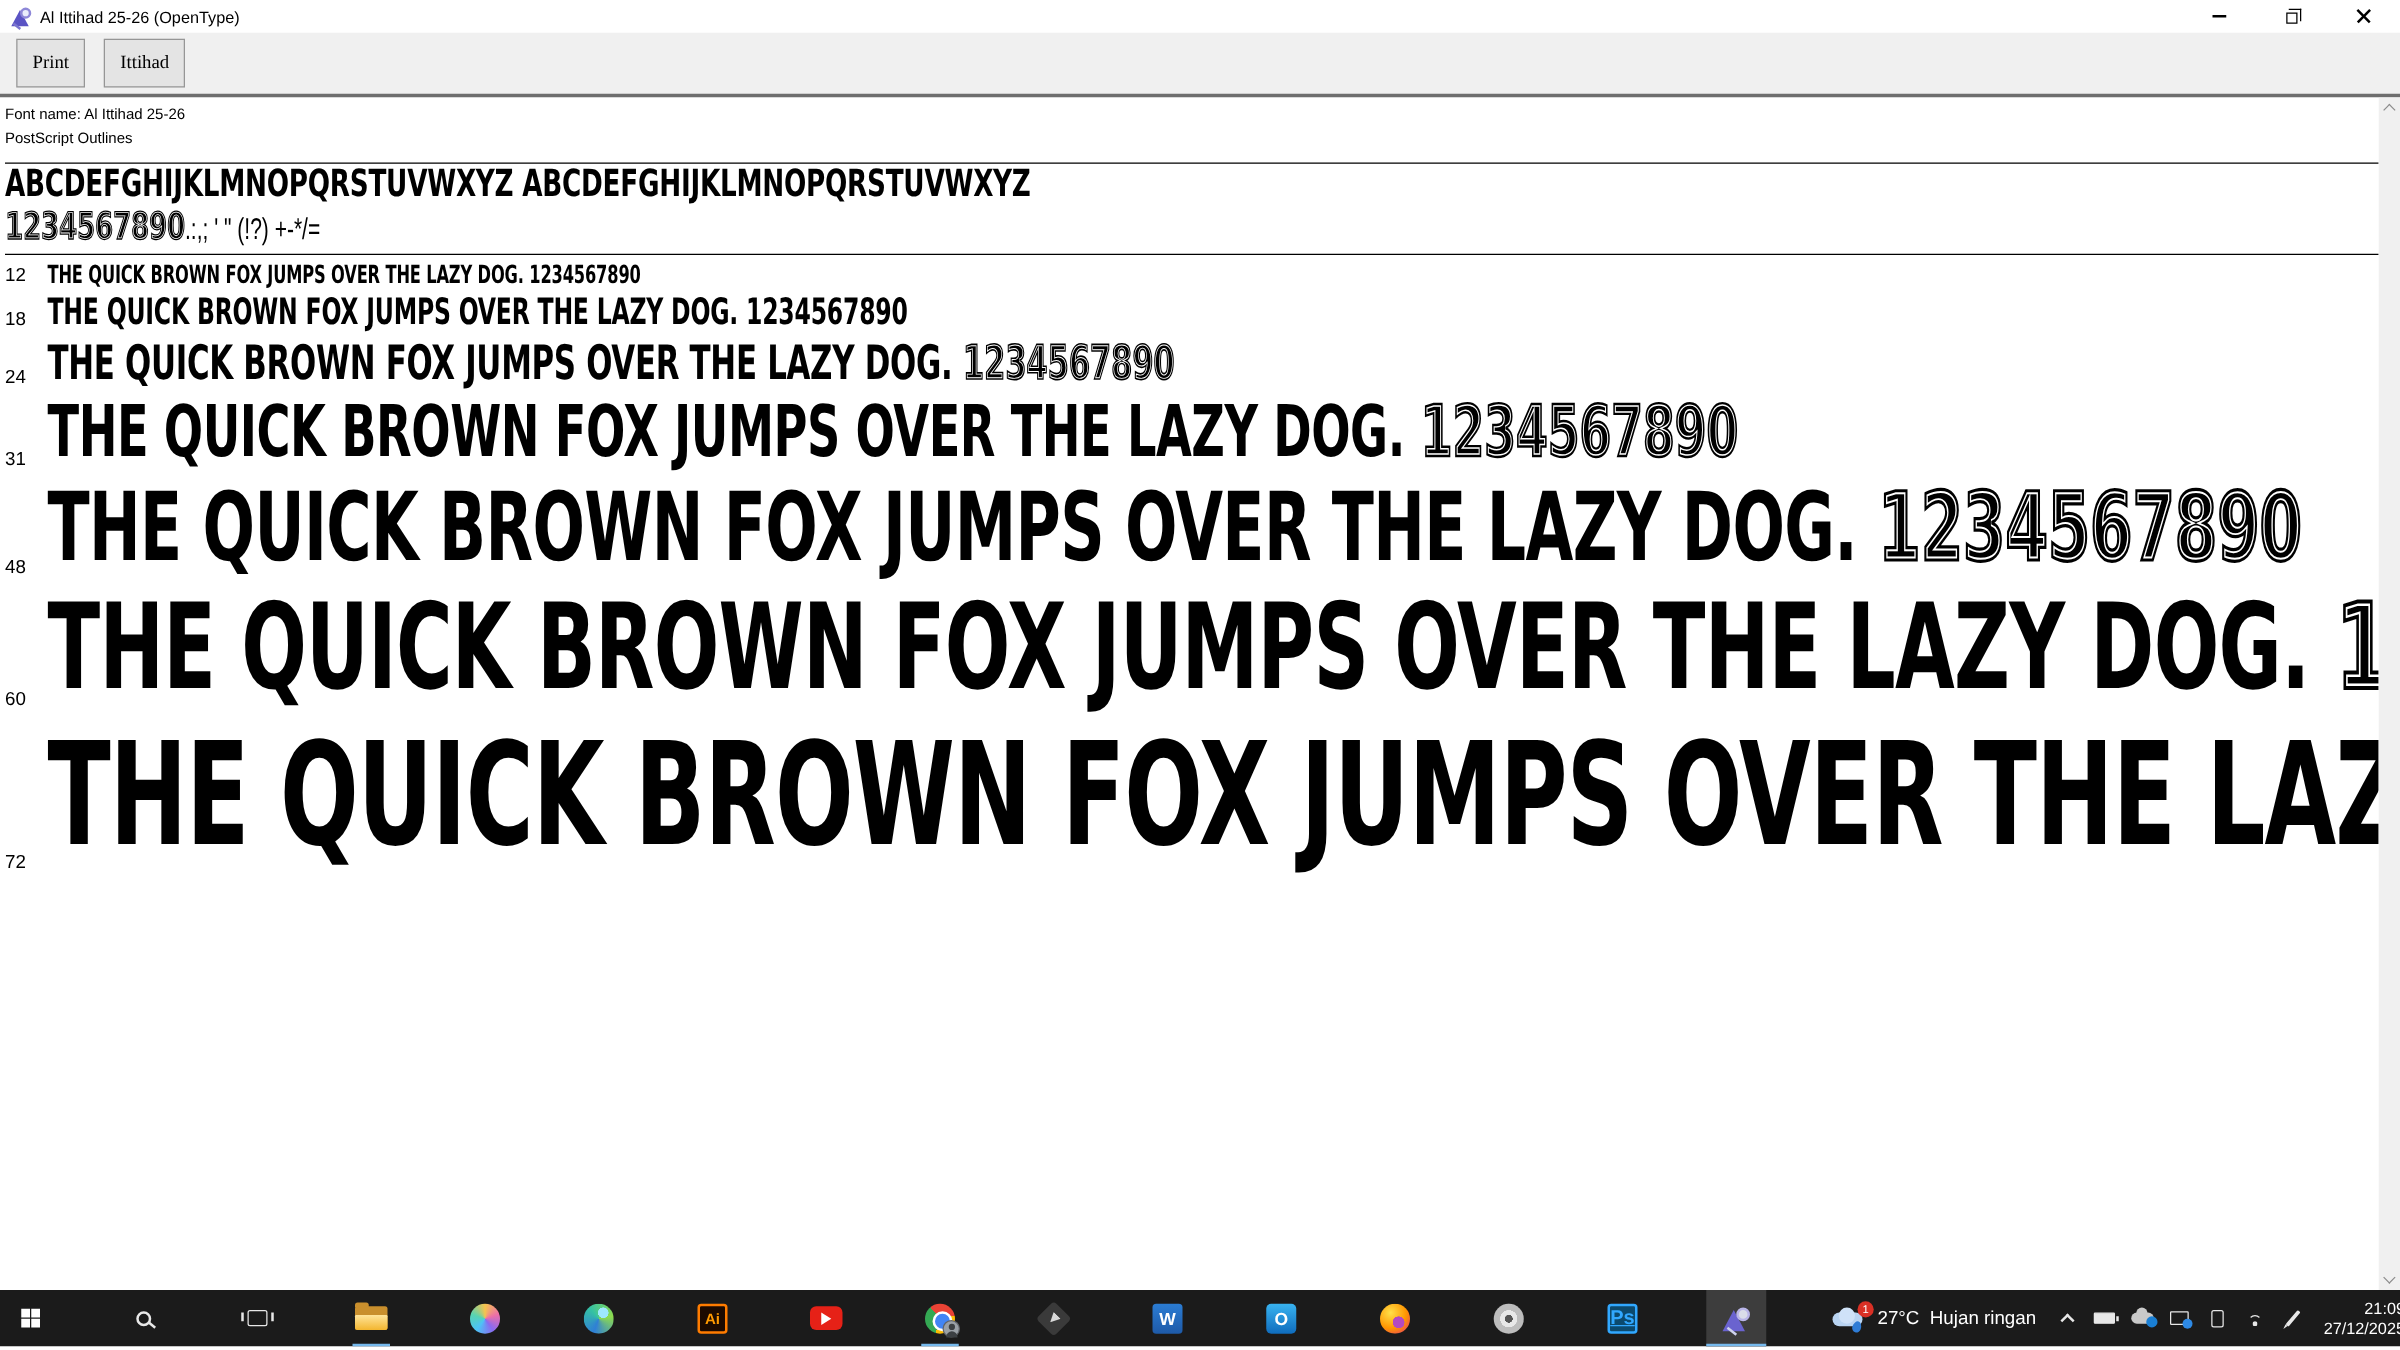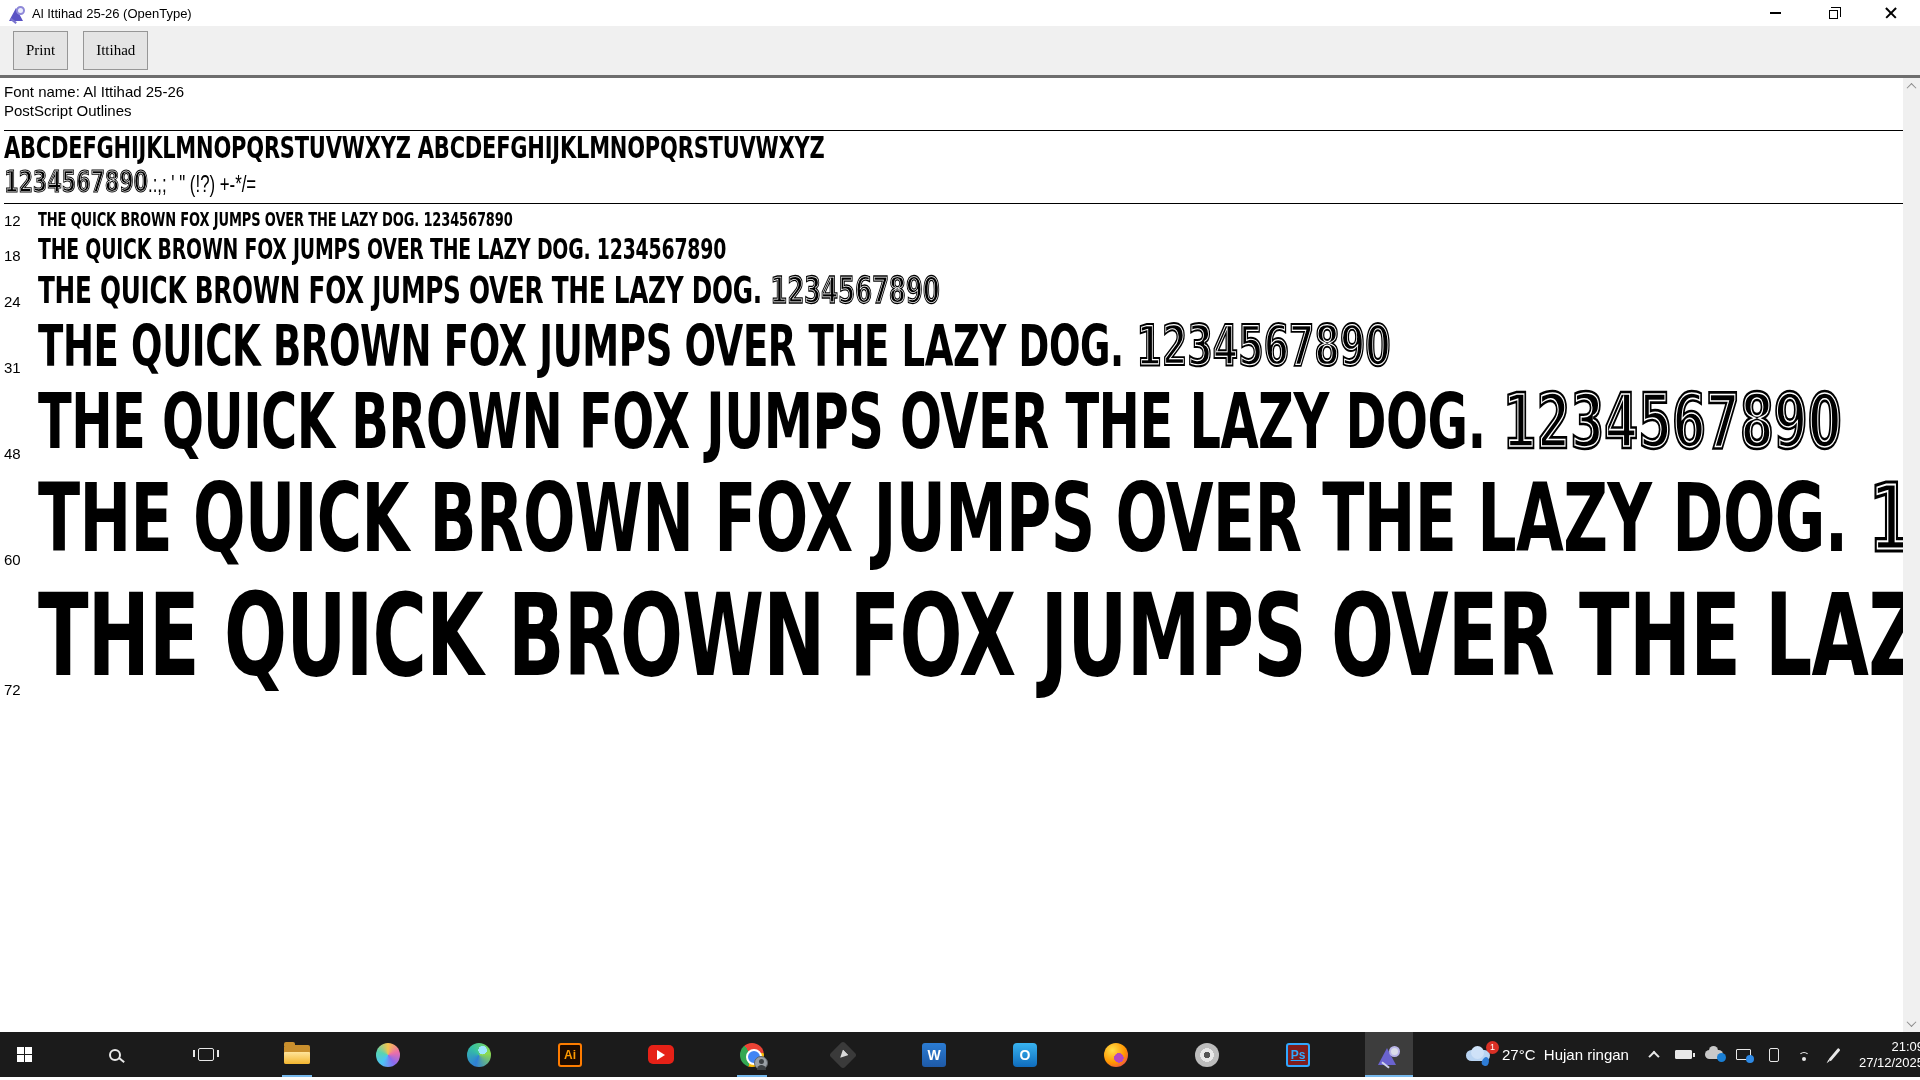--- a/index.html
+++ b/index.html
@@ -28,21 +28,21 @@
 
   .toolbar { height:52px; background:#f0f0f0; border-bottom:3px solid #6e6e6e;
              display:flex; align-items:center; padding-left:13px; gap:15px; }
   .tb-btn { min-width:48px; height:39px; padding:0 12px; background:#e4e4e4; border:1px solid #969696;
             font-size:15px; color:#000; display:flex; align-items:center; justify-content:center;
             font-family:Liberation Serif, serif; }
 
   
   .content { position:relative; height:954px; background:#fff; overflow:hidden; }
   .scrollpane { position:absolute; left:0; top:0; right:17px; bottom:0; overflow:hidden; padding:4px 0 0 4px; }
-  .info-line { font-size:15px; line-height:19px; color:#000; }
+  .info-line { font-size:12px; line-height:19px; color:#000; }
   .divider { border-top:1.5px solid #000; margin-right:0; }
   .div1 { margin-top:10px; }
   .div2 { margin-top:4px; }
 
   .sampfont { font-family:"DejaVu Sans", sans-serif; font-weight:bold; white-space:nowrap;
               display:inline-block; transform-origin:0 100%; letter-spacing:-0.01em; color:#000; }
   .charset-line { line-height:34px; height:34px; }
   .charset-line .sampfont { font-size:30px; transform:scaleX(0.70); }
   .symbols-norm { font-family:"Liberation Sans", sans-serif; font-weight:400; font-size:24px; letter-spacing:0; }
 
@@ -113,22 +113,22 @@
   .word-sq { width:24px; height:24px; background:linear-gradient(#2b7cd3,#1e5aa8); border-radius:3px;
              display:flex; align-items:center; justify-content:center; font-size:14px; font-weight:bold; color:#fff; position:relative; }
   .word-sq::before { content:""; position:absolute; right:-3px; top:2px; width:9px; height:20px; background:#d6e6f7; border-radius:1px; z-index:-1; }
   .outlook-sq { width:24px; height:24px; background:linear-gradient(#38b3f0,#0f6cbd); border-radius:4px;
                 display:flex; align-items:center; justify-content:center; font-size:14px; font-weight:bold; color:#fff; }
   .firefox { width:24px; height:24px; border-radius:50%;
              background:radial-gradient(circle at 62% 62%, #b44ac0 0 22%, transparent 23%),
                         radial-gradient(circle at 35% 30%, #ffe14a, #ff9500 55%, #e6336b 95%); }
   .cd { width:24px; height:24px; border-radius:50%;
         background:radial-gradient(circle, #555 0 18%, #e8e8e8 19% 40%, #bdbdbd 41% 70%, #d9d9d9 71%); }
-  .ps-sq { width:24px; height:24px; background:#7f1d1d; border:2px solid #31a8ff; border-radius:3px;
-           display:flex; align-items:center; justify-content:center; font-size:12px; font-weight:bold; color:#31a8ff;text-decoration:underline; }
+  .ps-sq { width:24px; height:24px; background:#0c4a6e; border:2px solid #31a8ff; border-radius:3px;
+           display:flex; align-items:center; justify-content:center; font-size:16px; font-weight:bold; color:#31a8ff;text-decoration:underline; }
   .fv-icon { width:22px; height:22px; position:relative; }
   .fv-icon .tri { position:absolute; left:0; bottom:1px; width:0; height:0;
                   border-left:9px solid transparent; border-right:9px solid transparent; border-bottom:17px solid #6a63cf; }
   .fv-icon .lens { position:absolute; right:0; top:2px; width:11px; height:11px; border:2px solid #b9b5e8;
                    border-radius:50%; background:rgba(235,238,252,.9); }
   .fv-icon .handle { position:absolute; left:3px; bottom:0; width:9px; height:2px; background:#cfd3ee; transform:rotate(38deg); }
 
   
   .tray { margin-left:auto; display:flex; align-items:center; }
   .weather { display:flex; align-items:center; gap:9px; padding:0 10px; height:45px; }

